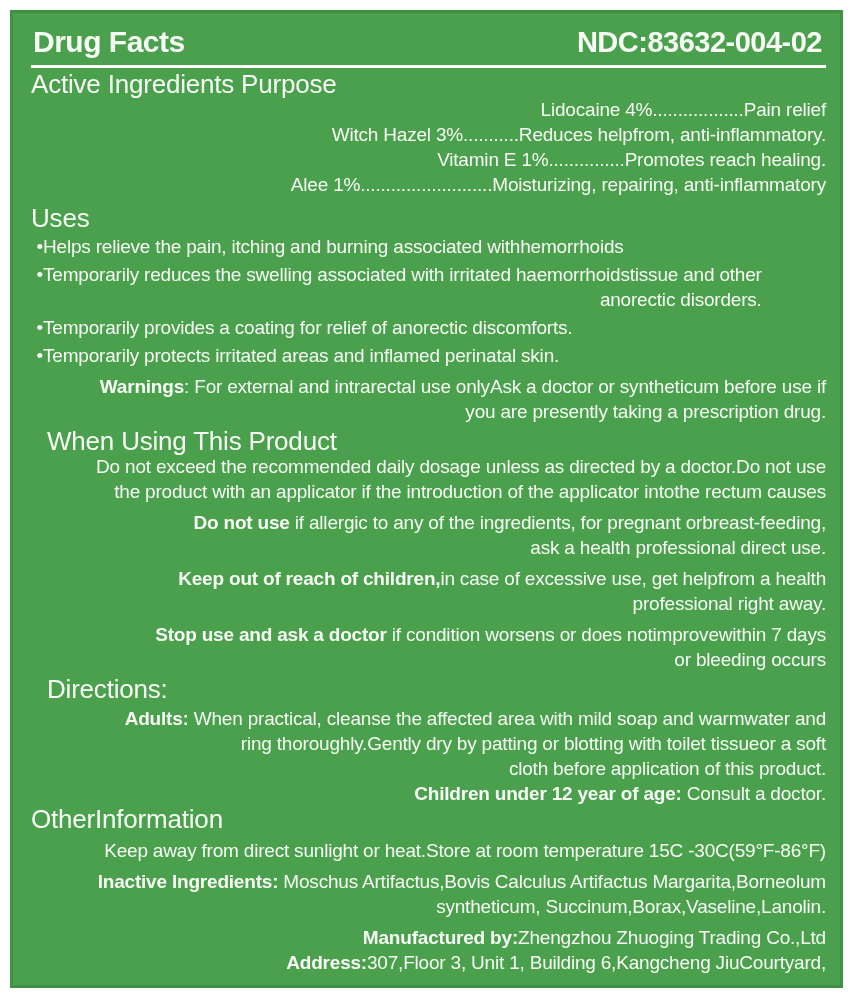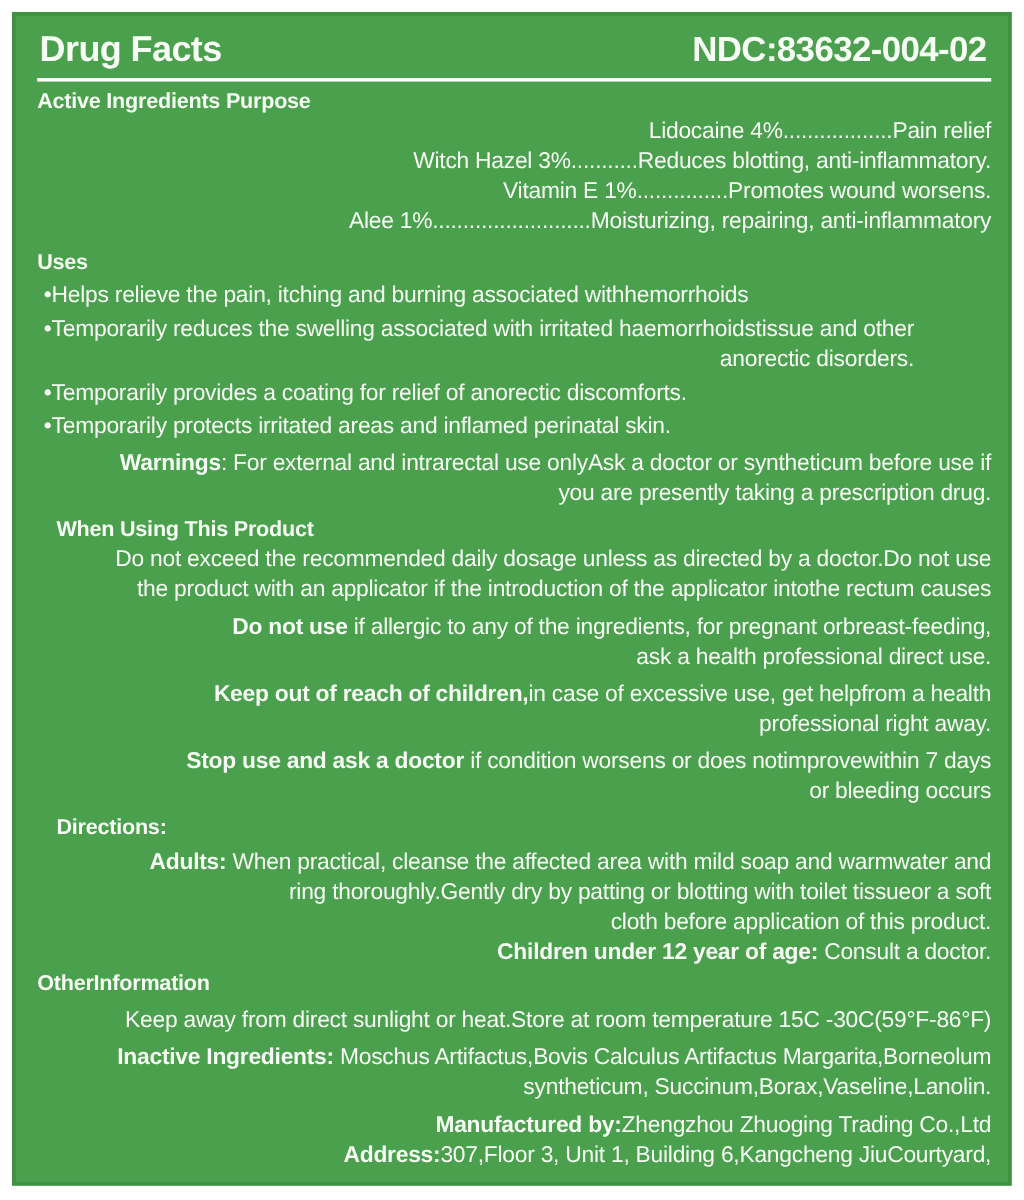--- a/index.html
+++ b/index.html
@@ -13,21 +13,21 @@
     box-sizing:border-box;background:#4aa04d;border:3px solid #3f9244;
     color:#f7fcf5;overflow:hidden;
   }
   .inner{padding:2px 14px 0 18px;}
   .header{
     display:flex;justify-content:space-between;align-items:flex-end;
     border-bottom:3px solid #ffffff;padding:10px 4px 6px 2px;margin-bottom:3px;
   }
   .title{font-size:30px;font-weight:bold;letter-spacing:-0.5px;}
   .ndc{font-size:29px;font-weight:bold;letter-spacing:-0.5px;}
-  .h{font-weight:bold;font-size:18px;line-height:26px;letter-spacing:-0.2px;}
+  .h{font-weight:normal;font-size:26px;line-height:26px;letter-spacing:-0.2px;}
   .t{font-size:19px;line-height:25px;letter-spacing:-0.2px;text-align:right;}
   .b{font-weight:bold;}
   .line{white-space:nowrap;}
   .mt4{margin-top:4px;margin-left:16px;}
   .mt6{margin-top:6px;}
   .mt8{margin-top:8px;}
   .bullet-row{display:flex;margin-top:3px;}
   .bullet-glyph{flex:0 0 auto;width:12px;}
   .indent-warn{padding-left:104px;}
   .indent-adults{padding-left:74px;}
@@ -40,22 +40,22 @@
   <div class="inner">
 
     <div class="header">
       <div class="title">Drug Facts</div>
       <div class="ndc">NDC:83632-004-02</div>
     </div>
 
     <div class="h">Active Ingredients Purpose</div>
 
     <div class="t line"><span>Lidocaine 4%</span><span>..................</span><span>Pain relief</span></div>
-    <div class="t line"><span>Witch Hazel 3%</span><span>...........</span><span>Reduces blotting, anti-inflammatory.</span></div>
-    <div class="t line"><span>Vitamin E 1%</span><span>...............</span><span>Promotes wound worsens.</span></div>
+    <div class="t line"><span>Witch Hazel 3%</span><span>...........</span><span>Reduces helpfrom, anti-inflammatory.</span></div>
+    <div class="t line"><span>Vitamin E 1%</span><span>...............</span><span>Promotes reach healing.</span></div>
     <div class="t line"><span>Alee 1%</span><span>..........................</span><span>Moisturizing, repairing, anti-inflammatory</span></div>
 
     <div class="h mt8">Uses</div>
 
     <div class="bullet-row t">
       <span class="bullet-glyph">•</span>
       <span class="line">Helps relieve the pain, itching and burning associated withhemorrhoids</span>
     </div>
     <div class="bullet-row t">
       <span class="bullet-glyph">•</span>

